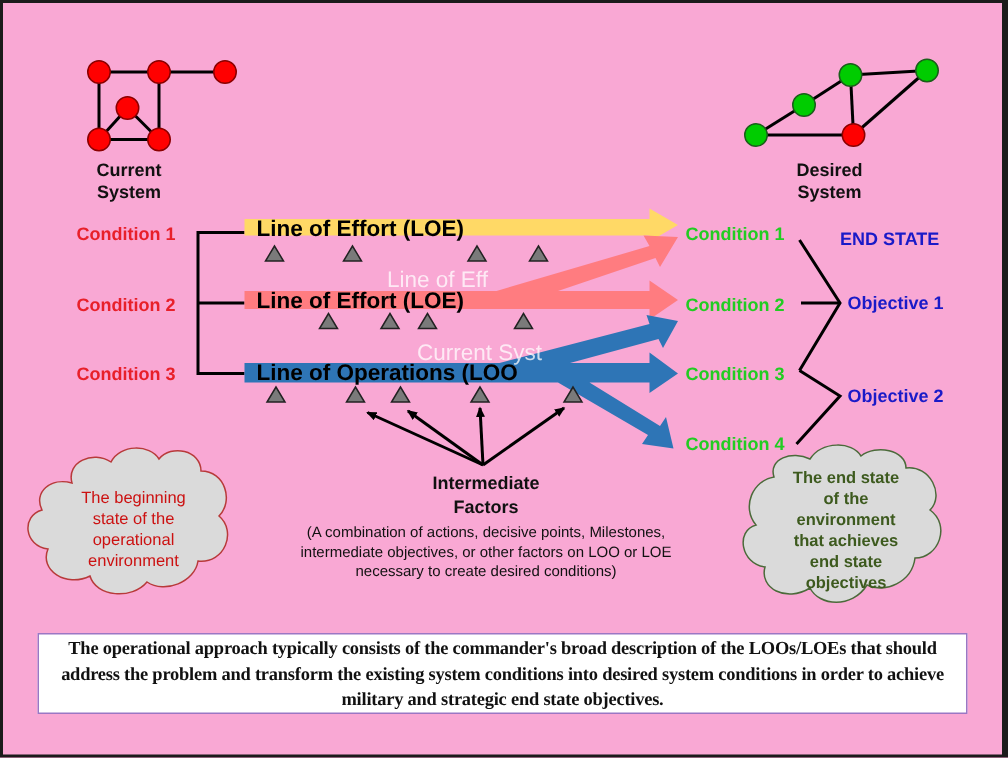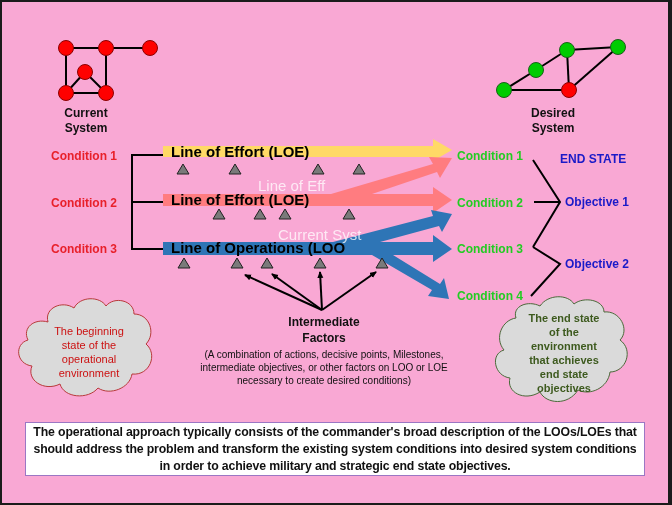--- a/index.html
+++ b/index.html
@@ -1,20 +1,20 @@
 <!DOCTYPE html>
 <html><head>
 <meta charset="utf-8">
 <style>
   html, body { margin:0; padding:0; }
   body { width:672px; height:505px; background:#1b1b1b; font-family:"Liberation Sans", sans-serif; }
   #frame { position:absolute; left:2px; top:2px; width:666px; height:501px; background:#f9a8d4; overflow:hidden; }
   svg text { font-family:"Liberation Sans", sans-serif; }
   .caption-box { position:absolute; left:23px; top:420px; width:620px; height:54px; background:#ffffff; border:1.5px solid #9b77c4; box-sizing:border-box;
-    display:flex; align-items:center; justify-content:center; text-align:center; font-family:Liberation Sans, sans-serif; font-weight:bold; font-size:12.3px; line-height:17px; color:#111; padding:0 6px; letter-spacing:-0.15px; }
+    display:flex; align-items:center; justify-content:center; text-align:center; font-family:Liberation Serif, serif; font-weight:bold; font-size:12.3px; line-height:17px; color:#111; padding:0 6px; letter-spacing:-0.15px; }
 </style>
 </head>
 <body>
 
 <div id="frame">
 <svg width="666" height="499" viewBox="2 2 666 499" xmlns="http://www.w3.org/2000/svg">
   <defs>
     <marker id="arrowhead" markerWidth="8" markerHeight="8" refX="6" refY="3" orient="auto" markerUnits="userSpaceOnUse">
       <path d="M0,0 L7,3 L0,6 z" fill="#000"></path>
     </marker>

